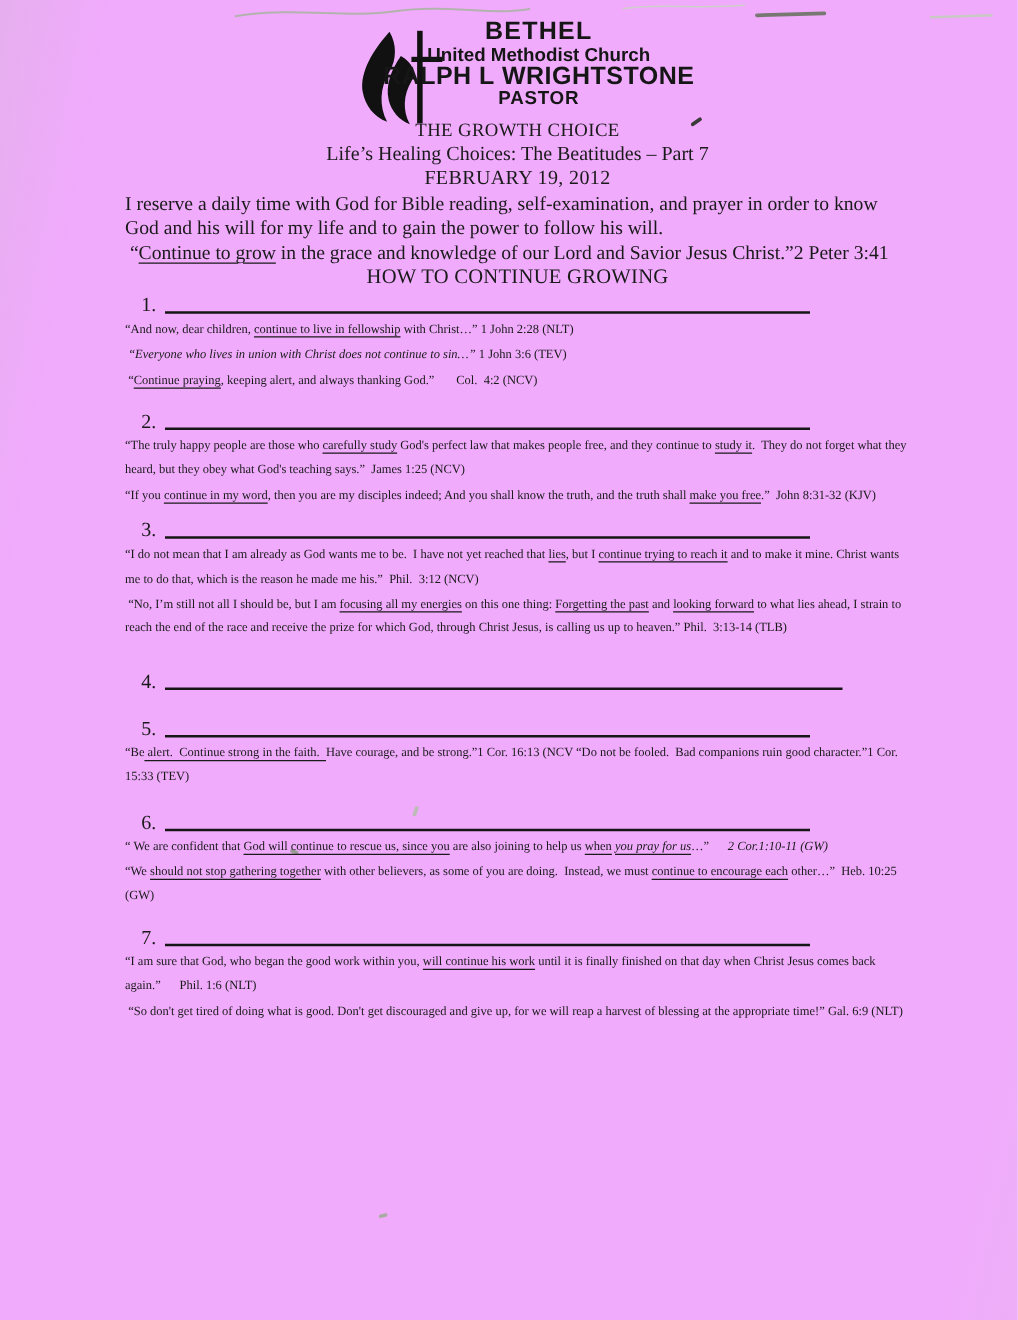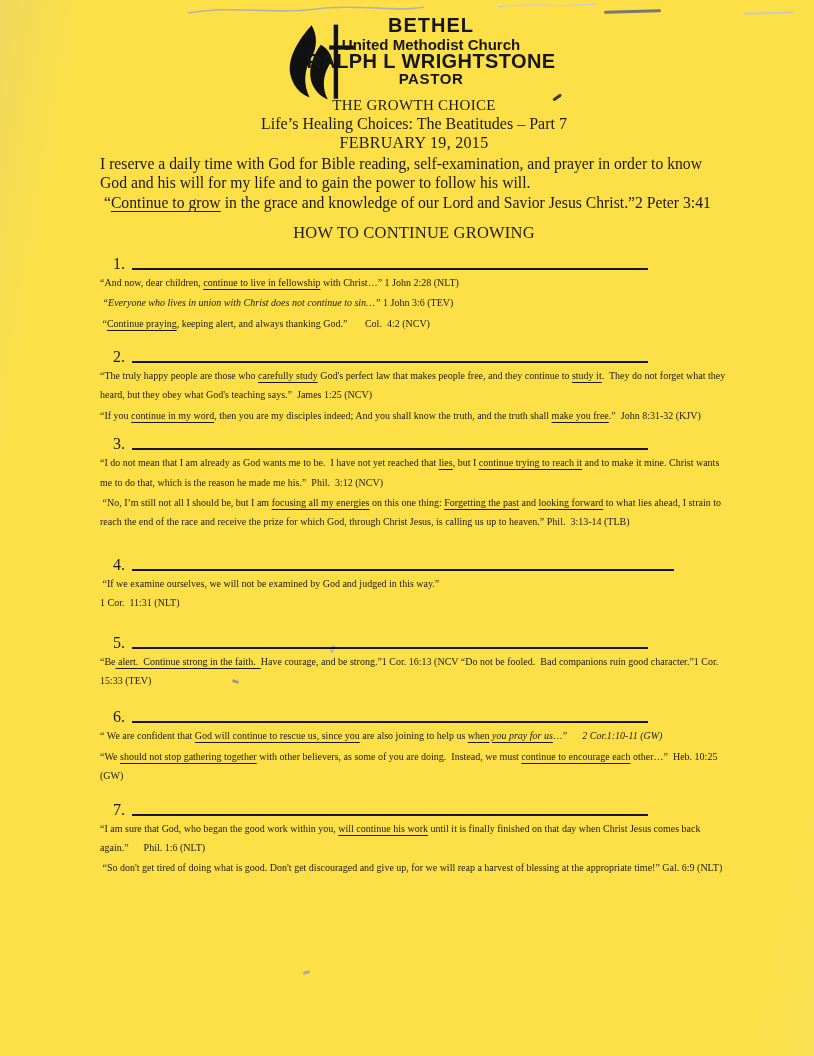--- a/index.html
+++ b/index.html
@@ -3,21 +3,21 @@
 <meta charset="utf-8">
 <style>
   html,body{margin:0;padding:0;}
   body{
     width:814px;height:1056px;
     font-family:"Liberation Serif",serif;
     background:#ffffff;
   }
   .page{
     position:relative;width:814px;height:1056px;overflow:hidden;
-    background:#fde047;color:#1a1a1a;
+    background:#f0abfc;color:#1a1a1a;
   }
   .page::before{
     content:"";position:absolute;inset:0;pointer-events:none;
     background:
       linear-gradient(100deg, rgba(188,188,182,.20) 0%, rgba(255,255,255,0) 9%),
       linear-gradient(283deg, rgba(210,210,204,.10) 0%, rgba(255,255,255,0) 7%);
   }
   .content{position:absolute;left:100px;top:0;width:628px;}
 
   
@@ -34,21 +34,21 @@
 
   
   .title-block{margin-top:9px;text-align:center;}
   .sermon-title{font-size:15px;line-height:19px;letter-spacing:.3px;}
   .sermon-subtitle{font-size:16px;line-height:18.5px;}
   .sermon-date{font-size:16px;line-height:17.5px;letter-spacing:.3px;}
 
   
   .pledge{margin:3px 0 0 0;font-size:15.7px;line-height:19.4px;white-space:pre-wrap;}
   .verse{margin:0;font-size:15.7px;line-height:19.4px;white-space:pre-wrap;}
-  .grow-heading{margin:12px;font-size:16.5px;line-height:18.5px;text-align:center;letter-spacing:.2px;}
+  .grow-heading{margin:0;font-size:16.5px;line-height:18.5px;text-align:center;letter-spacing:.2px;}
 
   
   .section{margin:0;}
   .sec-head{display:flex;align-items:flex-end;padding-left:13px;height:17px;}
   .sec-num{font-size:16px;line-height:16px;margin-right:7px;}
   .sec-rule{display:inline-block;width:516px;border-bottom:2.4px solid #161616;margin-bottom:2px;}
   .section:nth-of-type(4) .sec-rule{width:542px;}
   .quote{margin:1px 0 0 0;font-size:10px;line-height:19.4px;white-space:pre-wrap;}
   .sec-1{margin-top:5px;}
   .sec-2{margin-top:15px;}
@@ -96,21 +96,21 @@
     <div class="church-header">
       <div class="church-name">BETHEL</div>
       <div class="church-denom">United Methodist Church</div>
       <div class="pastor-name">RALPH L WRIGHTSTONE</div>
       <div class="pastor-title">PASTOR</div>
     </div>
 
     <div class="title-block">
       <div class="sermon-title">THE GROWTH CHOICE</div>
       <div class="sermon-subtitle">Life’s Healing Choices: The Beatitudes – Part 7</div>
-      <div class="sermon-date">FEBRUARY 19, 2015</div>
+      <div class="sermon-date">FEBRUARY 19, 2012</div>
     </div>
 
     <p class="pledge">I reserve a daily time with God for Bible reading, self-examination, and prayer in order to know God and his will for my life and to gain the power to follow his will.</p>
     <p class="verse"><span> “</span><span class="u">Continue to grow</span><span> in the grace and knowledge of our Lord and Savior Jesus Christ.”2 Peter 3:41</span></p>
     <div class="grow-heading">HOW TO CONTINUE GROWING</div>
 
     <div>
         <section class="section sec-1">
           <div class="sec-head">
             <span class="sec-num">1.</span>
@@ -134,21 +134,20 @@
             <span class="sec-rule"></span>
           </div>
           <p class="quote"><span>“I do not mean that I am already as God wants me to be.  I have not yet reached that </span><span class="u">lies</span><span>, but I </span><span class="u">continue trying to reach it</span><span> and to make it mine. Christ wants me to do that, which is the reason he made me his.”  Phil.  3:12 (NCV)</span></p>
           <p class="quote"><span> “No, I’m still not all I should be, but I am </span><span class="u">focusing all my energies</span><span> on this one thing: </span><span class="u">Forgetting the past</span><span> and </span><span class="u">looking forward</span><span> to what lies ahead, I strain to reach the end of the race and receive the prize for which God, through Christ Jesus, is calling us up to heaven.” Phil.  3:13-14 (TLB)</span></p>
         </section>
         <section class="section sec-4">
           <div class="sec-head">
             <span class="sec-num">4.</span>
             <span class="sec-rule"></span>
           </div>
-          <p class="quote"><span> “If we examine ourselves, we will not be examined by God and judged in this way.”</span><br><span>1 Cor.  11:31 (NLT)</span></p>
         </section>
         <section class="section sec-5">
           <div class="sec-head">
             <span class="sec-num">5.</span>
             <span class="sec-rule"></span>
           </div>
           <p class="quote"><span>“Be</span><span class="u"> alert.  Continue strong in the faith.  </span><span>Have courage, and be strong.”1 Cor. 16:13 (NCV “Do not be fooled.  Bad companions ruin good character.”1 Cor. 15:33 (TEV)</span></p>
         </section>
         <section class="section sec-6">
           <div class="sec-head">

